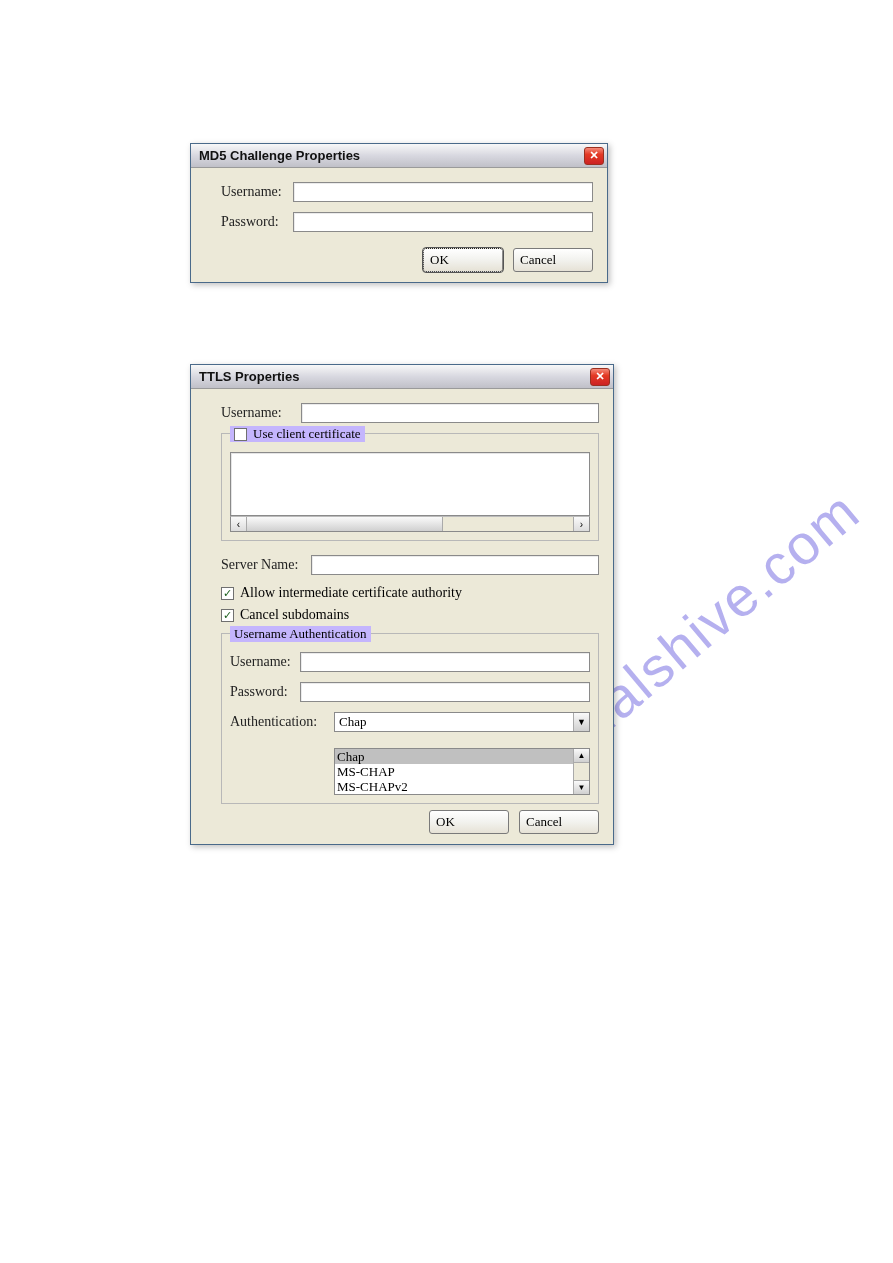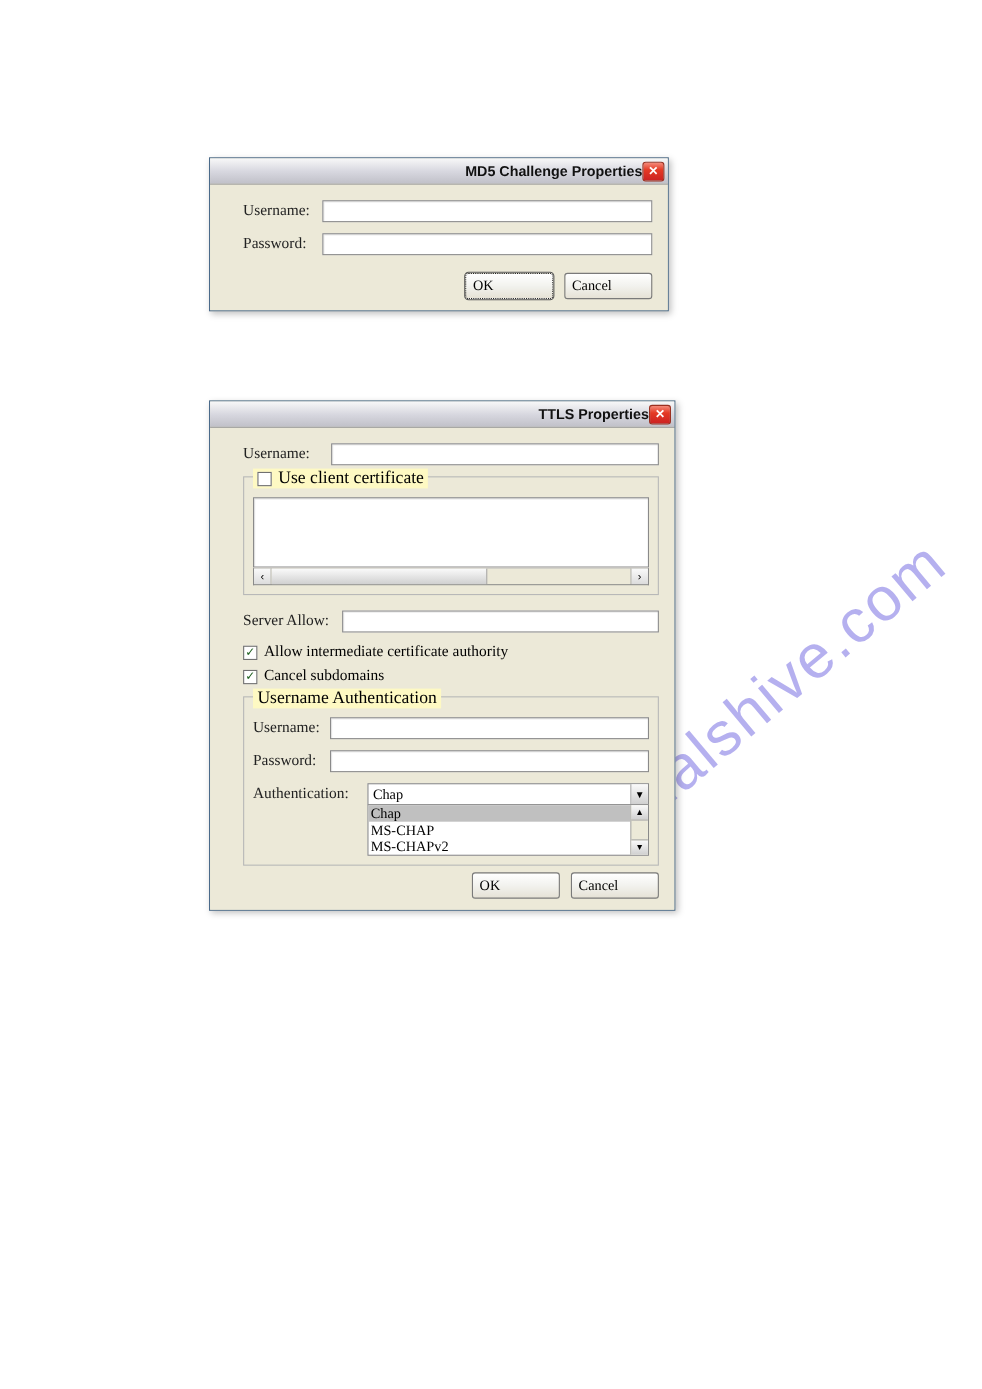--- a/index.html
+++ b/index.html
@@ -32,21 +32,20 @@
     box-shadow: 2px 2px 6px rgba(0,0,0,0.25);
     z-index: 1;
   }
   .titlebar {
     height: 24px;
     background: linear-gradient(to bottom, #f8f8f8 0%, #d8d8e0 50%, #c0c0c8 100%);
     border-bottom: 1px solid #9a9a9a;
     display: flex;
     align-items: center;
     padding: 0 3px 0 8px;
-    text-align: right;
   }
   .titlebar-title {
     flex: 1;
     font-weight: bold;
     color: #111;
     font-family: Tahoma, sans-serif;
     font-size: 13px;
   }
   .close-btn {
     width: 20px;
@@ -113,23 +112,23 @@
     border: 1px solid #b8b8b8;
     position: relative;
     margin-top: 10px;
     padding: 18px 8px 8px 8px;
     background: #ece9d8;
   }
   .groupbox-legend {
     position: absolute;
     top: -8px;
     left: 8px;
-    background: #fef9c3;
+    background: #c4b5fd;
     padding: 0 4px;
-    font-size: 16px;
+    font-size: 13px;
   }
   .listbox {
     width: 100%;
     height: 64px;
     border: 1px solid #8a8a8a;
     background: #fff;
     box-shadow: inset 1px 1px 0 rgba(0,0,0,0.1);
     margin-bottom: 0;
   }
   .scrollbar-h {
@@ -292,21 +291,21 @@
       <div class="scrollbar-h">
         <div class="scroll-arrow">‹</div>
         <div class="scroll-track">
           <div class="scroll-thumb"></div>
         </div>
         <div class="scroll-arrow right">›</div>
       </div>
     </div>
 
     <div class="form-row" style="margin-top:14px;">
-      <label class="lbl" style="width:90px;">Server Allow:</label>
+      <label class="lbl" style="width:90px;">Server Name:</label>
       <input class="text-input" value="" style="">
     </div>
 
     <div class="check-row">
       <span class="checkbox">✓</span>
       <span>Allow intermediate certificate authority</span>
     </div>
     <div class="check-row">
       <span class="checkbox">✓</span>
       <span>Cancel subdomains</span>
@@ -317,21 +316,21 @@
 
       <div class="form-row">
         <label class="lbl" style="width:70px;">Username:</label>
         <input class="text-input" value="" style="">
       </div>
       <div class="form-row">
         <label class="lbl" style="width:70px;">Password:</label>
         <input class="text-input" type="password" value="" style="">
       </div>
 
-      <div class="form-row" style="margin-bottom:0;">
+      <div class="form-row" style="margin-bottom:17px;">
         <label class="lbl" style="width:104px;">Authentication:</label>
         <div class="dropdown">
           <div class="dropdown-value">Chap</div>
           <div class="dropdown-arrow">▼</div>
         </div>
       </div>
       <div style="display:flex;">
         <div style="width:104px;"></div>
         <div class="dropdown-list" style="flex:1;">
           <div class="dd-items">

